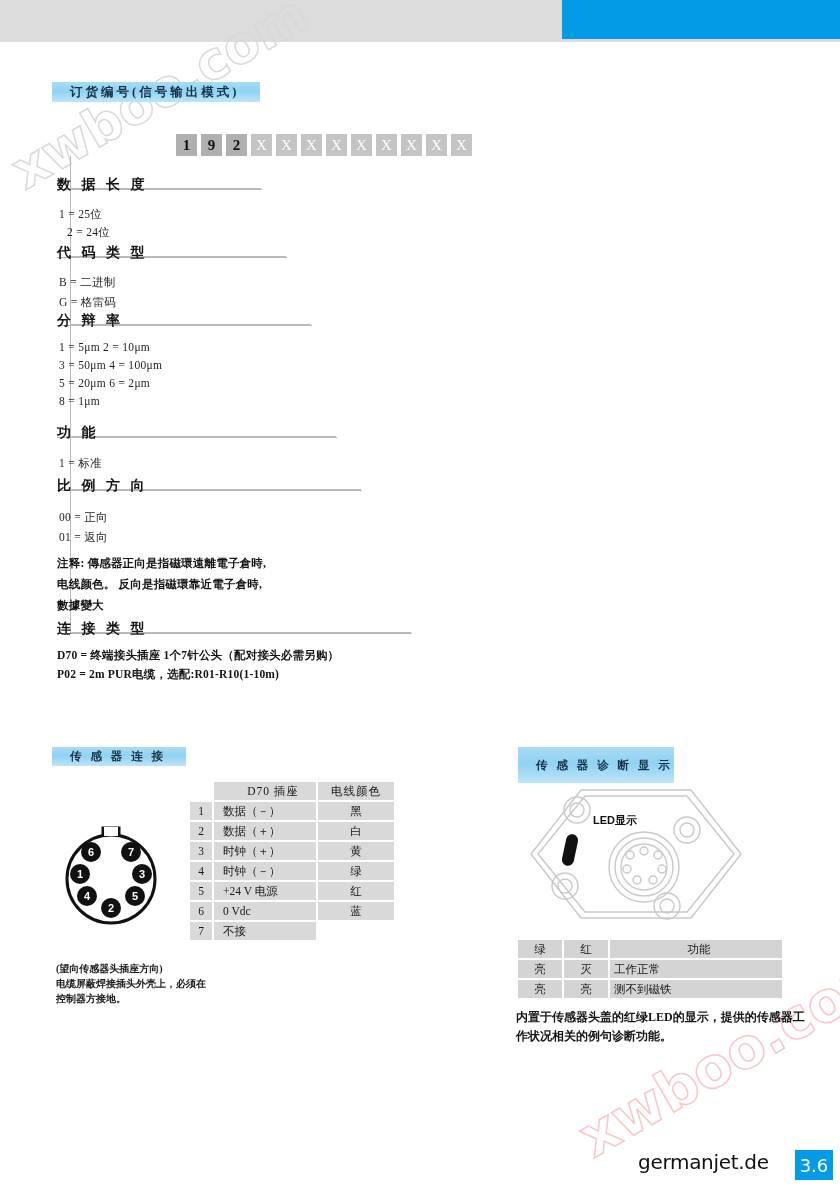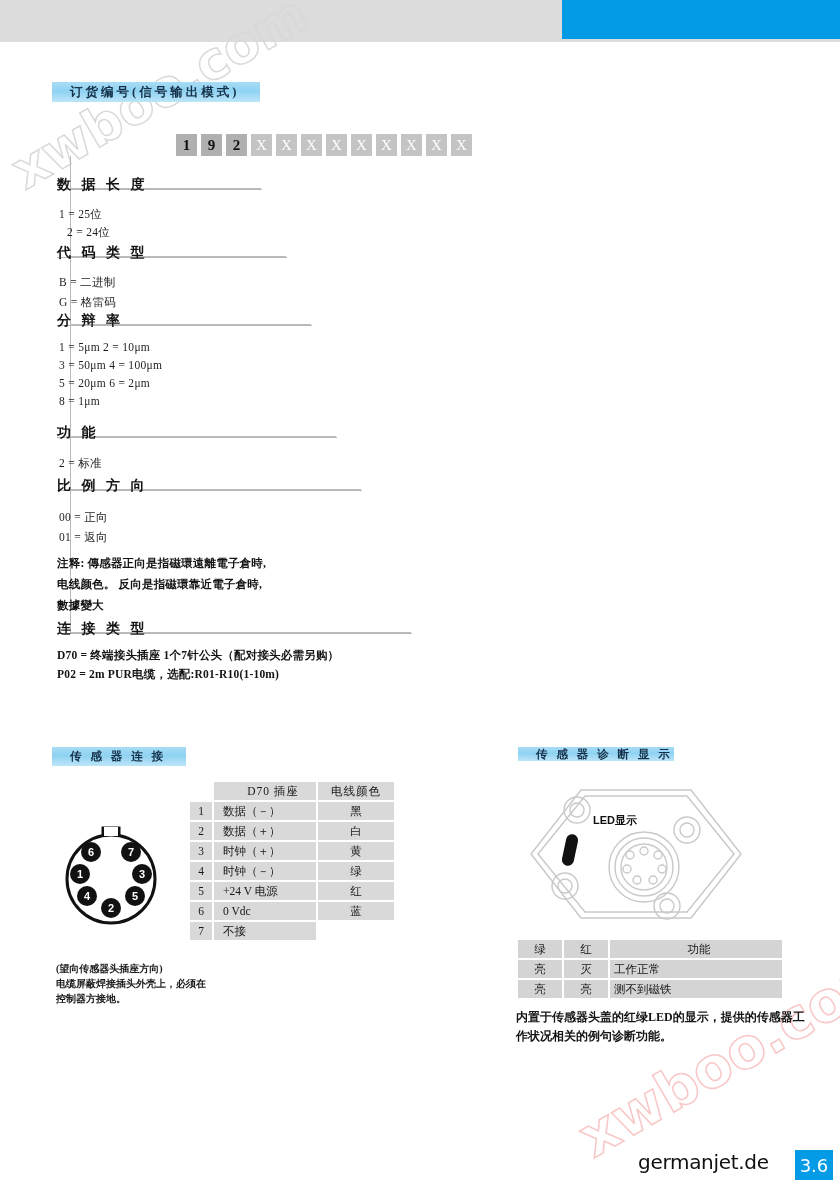--- a/index.html
+++ b/index.html
@@ -48,21 +48,21 @@
     width: 208px; height: 20px;
     font-size: 12.5px;
   }
   #bar-conn {
     left: 52px; top: 747px;
     width: 134px; height: 19px;
     font-size: 11.5px;
   }
   #bar-diag {
     left: 518px; top: 747px;
-    width: 156px; height: 14px;
+    width: 156px; height: 36px;
     font-size: 11.5px;
   }
 
   
   #code-row {
     position: absolute;
     left: 176px; top: 134px;
     display: flex;
     gap: 4px;
   }
@@ -282,21 +282,21 @@
 <div class="oc-line" style="left:59px;top:275px;">B = 二进制</div>
 <div class="oc-line" style="left:59px;top:295px;">G = 格雷码</div>
 
 <div class="oc-head" style="left:57px;top:312px;font-family:Liberation Serif, serif;">分 辩 率</div>
 <div class="oc-line" style="left:59px;top:341px;">1 = 5μm        2 = 10μm</div>
 <div class="oc-line" style="left:59px;top:359px;">3 = 50μm      4 = 100μm</div>
 <div class="oc-line" style="left:59px;top:377px;">5 = 20μm      6 = 2μm</div>
 <div class="oc-line" style="left:59px;top:395px;">8 = 1μm</div>
 
 <div class="oc-head" style="left:57px;top:424px;">功 能</div>
-<div class="oc-line" style="left:59px;top:456px;">2 = 标准</div>
+<div class="oc-line" style="left:59px;top:456px;">1 = 标准</div>
 
 <div class="oc-head" style="left:57px;top:477px;">比 例 方 向</div>
 <div class="oc-line" style="left:59px;top:510px;">00 = 正向</div>
 <div class="oc-line" style="left:59px;top:530px;">01 = 返向</div>
 
 <div class="oc-note" style="left:57px;top:556px;">注释: 傳感器正向是指磁環遠離電子倉時,</div>
 <div class="oc-note" style="left:57px;top:577px;">电线颜色。 反向是指磁環靠近電子倉時,</div>
 <div class="oc-note" style="left:57px;top:598px;">數據變大</div>
 
 <div class="oc-head" style="left:57px;top:620px;">连 接 类 型</div>

